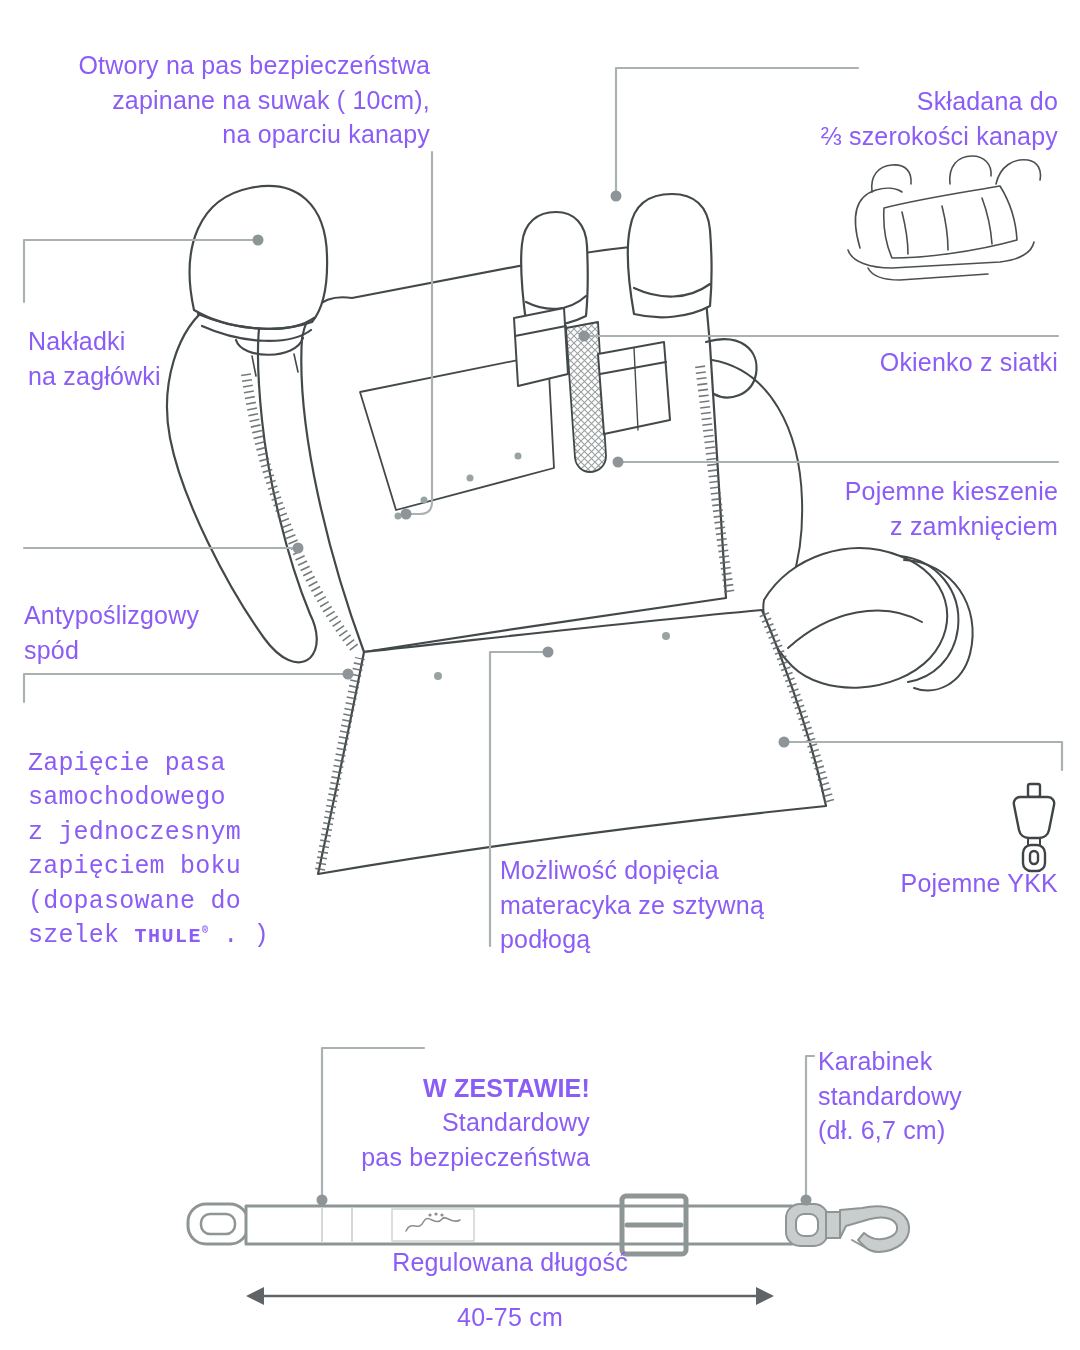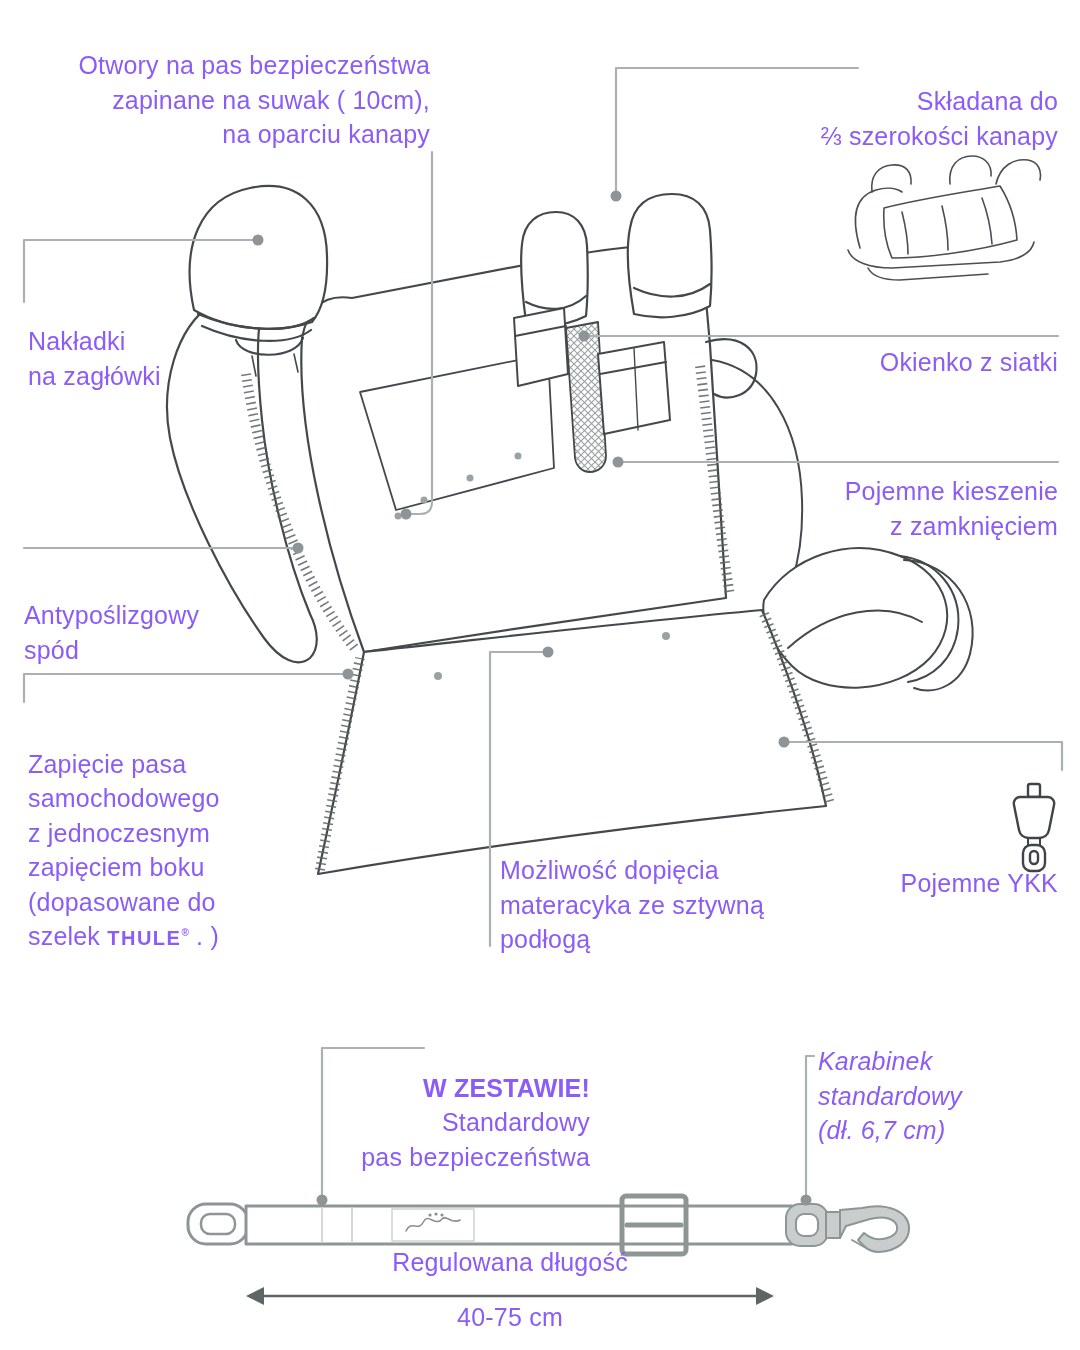--- a/index.html
+++ b/index.html
@@ -206,41 +206,41 @@
 na zagłówki</div>
 
   <div class="callout r" style="top:345px;right:22px;">Okienko z siatki</div>
 
   <div class="callout r" style="top:474px;right:22px;">Pojemne kieszenie
 z zamknięciem</div>
 
   <div class="callout" style="top:558px;left:24px;margin-top:40px;">Antypoślizgowy
 spód</div>
 
-  <div class="callout" style="top:712px;left:28px;width:250px;">
+  <div class="callout" style="top:712px;left:28px;width:250px;font-family:Liberation Mono, monospace;">
     <span>Zapięcie pasa
 samochodowego
 z jednoczesnym
 zapięciem boku
 (dopasowane do
 szelek </span><span class="brand">THULE</span><span class="reg">®</span><span> . )</span>
   </div>
 
   <div class="callout" style="top:853px;left:500px;">Możliwość dopięcia
 materacyka ze sztywną
 podłogą</div>
 
   <div class="callout r" style="top:866px;right:22px;">Pojemne YKK</div>
 
   <div class="callout r" style="top:1036px;right:490px;">
     <span class="bold-title">W ZESTAWIE!</span><span>Standardowy
 pas bezpieczeństwa</span>
   </div>
 
-  <div class="callout" style="top:1044px;left:818px;font-style:italic;">Karabinek
+  <div class="callout" style="top:1044px;left:818px;">Karabinek
 standardowy
 (dł. 6,7 cm)</div>
 
   <div class="callout c" style="top:1245px;left:330px;width:360px;text-align:center;">Regulowana długość</div>
 
   <div class="callout c" style="top:1300px;left:330px;width:360px;">40-75 cm</div>
 
 </div>
 
 </body></html>

